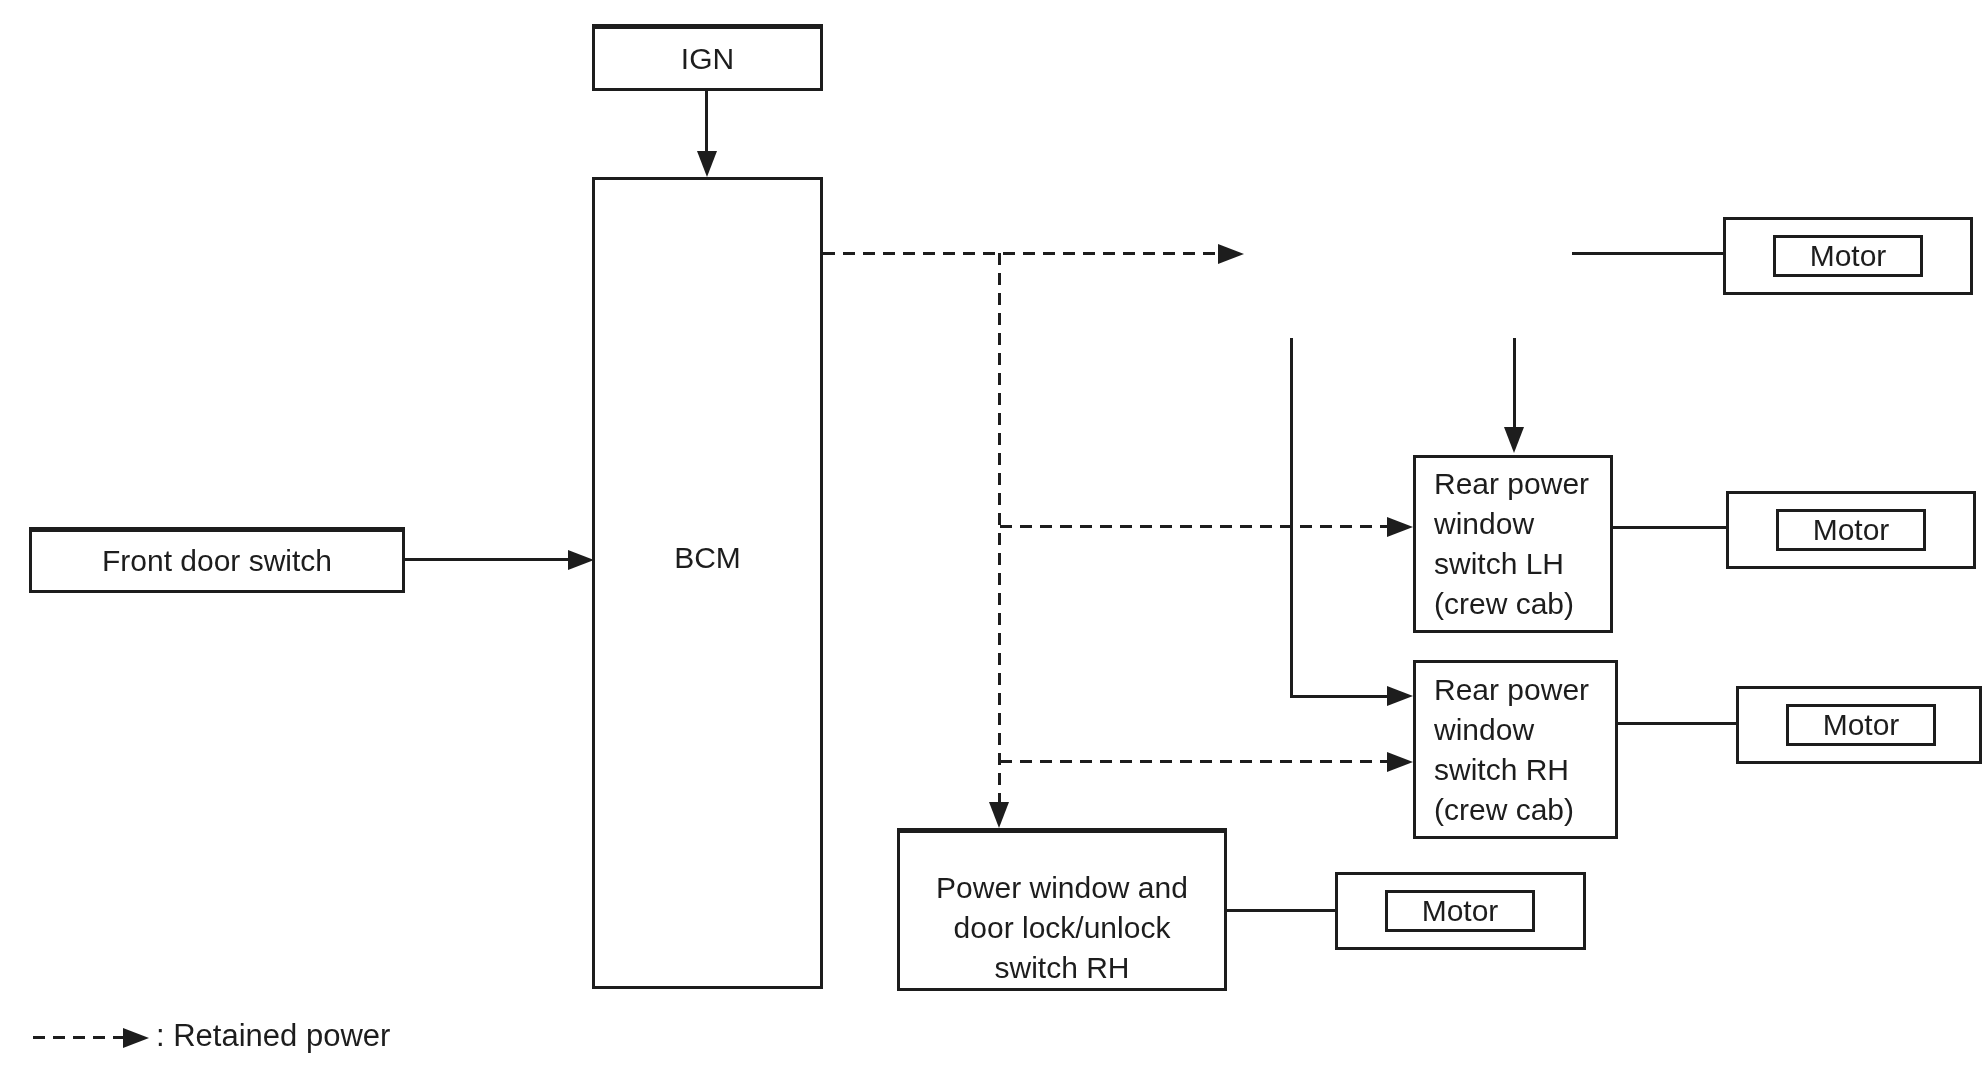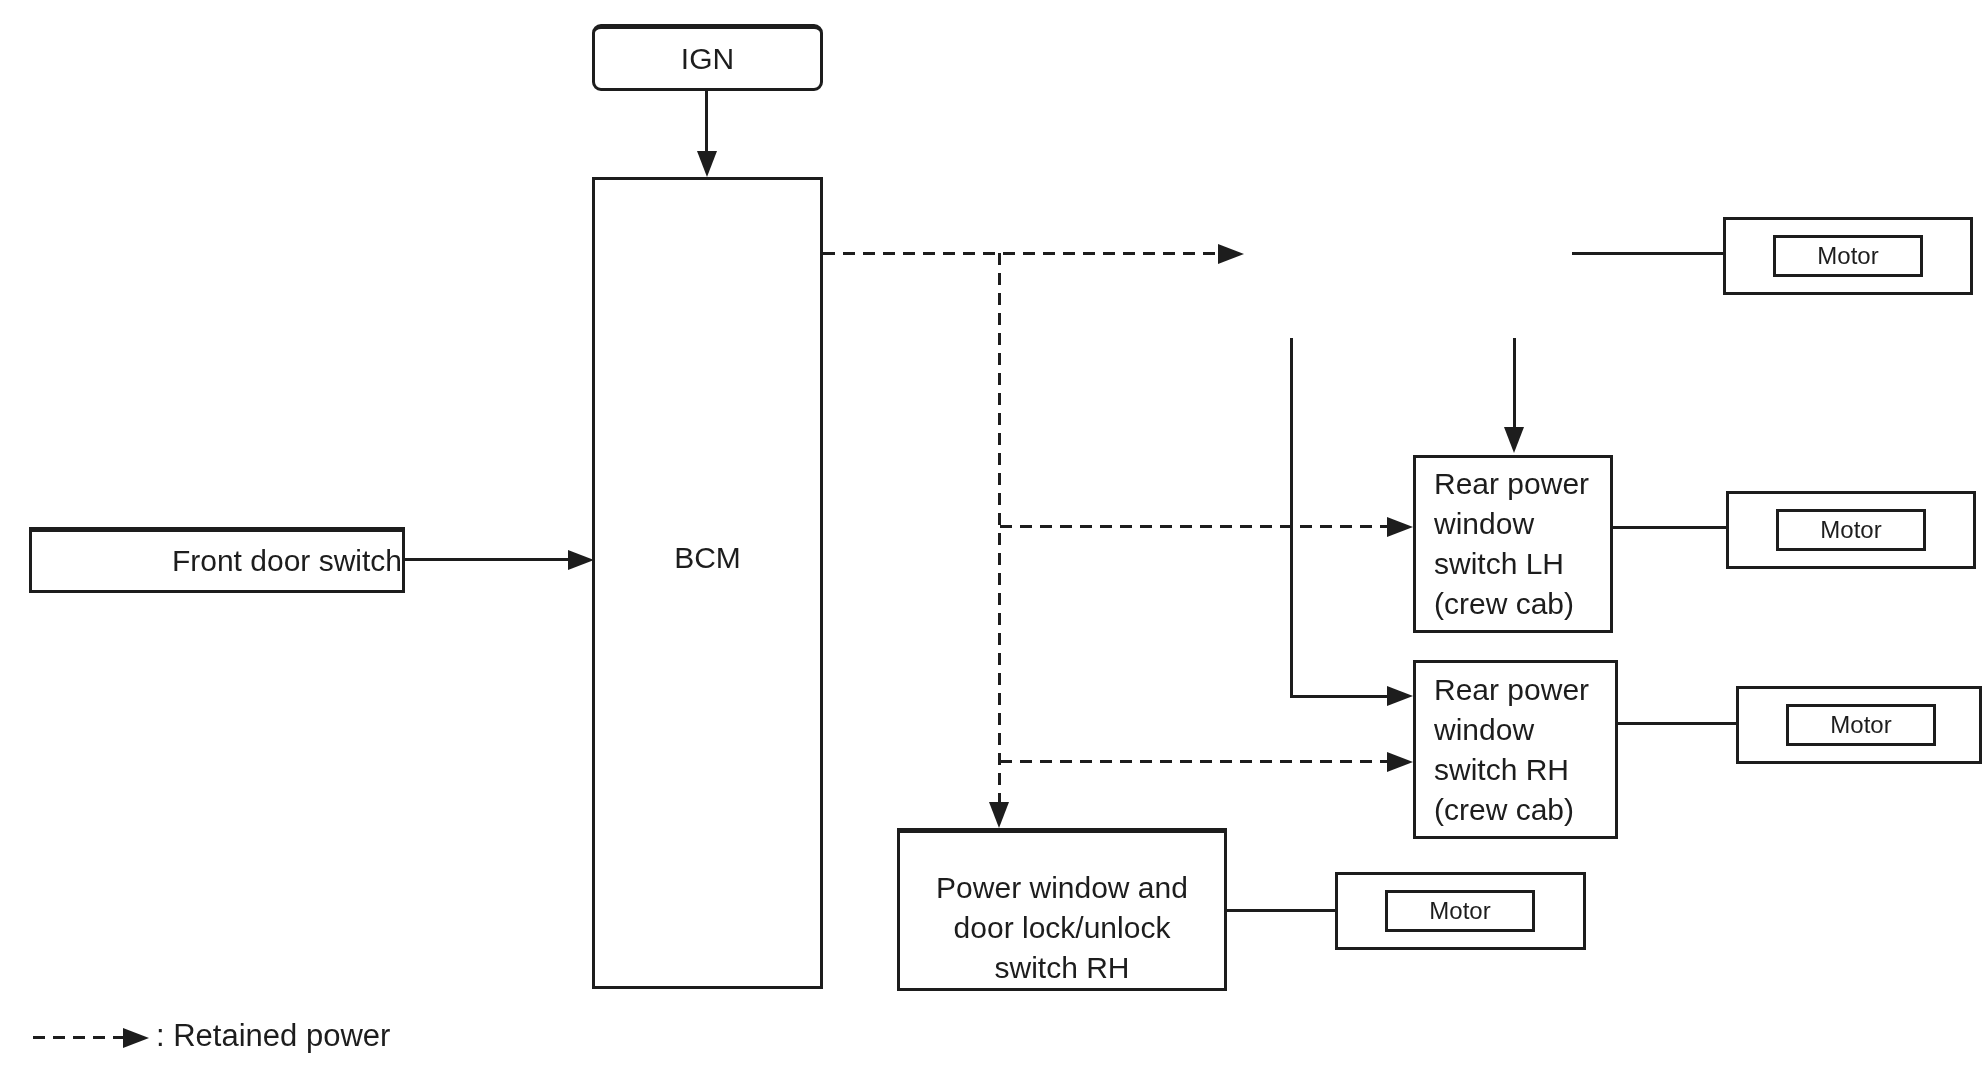--- a/index.html
+++ b/index.html
@@ -31,21 +31,21 @@
   .vdash{position:absolute;width:3px;
     background:repeating-linear-gradient(to bottom,#1d1d1d 0 12px,transparent 12px 20px);}
   .arr-r{position:absolute;width:0;height:0;
     border-top:10px solid transparent;border-bottom:10px solid transparent;
     border-left:26px solid #1d1d1d;}
   .arr-d{position:absolute;width:0;height:0;
     border-left:10px solid transparent;border-right:10px solid transparent;
     border-top:26px solid #1d1d1d;}
   .motor-outer{padding:0;}
   .motor-inner{position:absolute;left:47px;top:15px;width:150px;height:42px;
-    border-width:3px;font-size:24px;line-height:36px;align-items:center;}
+    border-width:3px;font-size:30px;line-height:36px;align-items:center;}
   .legend{position:absolute;left:156px;top:1016px;
     font-size:31px;line-height:40px;color:#1d1d1d;white-space:pre;}
   .bcm-label-pad{padding-bottom:50px;}
 </style>
 </head>
 <body>
 
 <div class="stage">
 
   <div class="vline" style="left:705px;top:91px;height:60px;"></div>
@@ -69,29 +69,29 @@
   <div class="arr-r" style="left:1744px;top:244px;"></div>
   <div class="arr-d" style="left:1504px;top:427px;"></div>
   <div class="arr-r" style="left:1387px;top:517px;"></div>
   <div class="arr-r" style="left:1387px;top:686px;"></div>
   <div class="arr-r" style="left:1387px;top:752px;"></div>
   <div class="arr-d" style="left:989px;top:802px;"></div>
   <div class="arr-r" style="left:1747px;top:518px;"></div>
   <div class="arr-r" style="left:1757px;top:714px;"></div>
   <div class="arr-r" style="left:1356px;top:901px;"></div>
 
-  <div class="box thick-top" style="left:592px;top:24px;width:231px;height:67px;border-radius:9px;">
+  <div class="box thick-top" style="left:592px;top:24px;width:231px;height:67px;">
     <span>IGN</span>
   </div>
 
   <div class="box bcm-label-pad" style="left:592px;top:177px;width:231px;height:812px;">
     <span>BCM</span>
   </div>
 
-  <div class="box thick-top" style="left:29px;top:527px;width:376px;height:66px;justify-content:flex-end;">
+  <div class="box thick-top" style="left:29px;top:527px;width:376px;height:66px;">
     <span>Front door switch</span>
   </div>
 
 
   <div class="box left-text" style="left:1413px;top:455px;width:200px;height:178px;">
     <span>Rear power
 window
 switch LH
 (crew cab)</span>
   </div>

